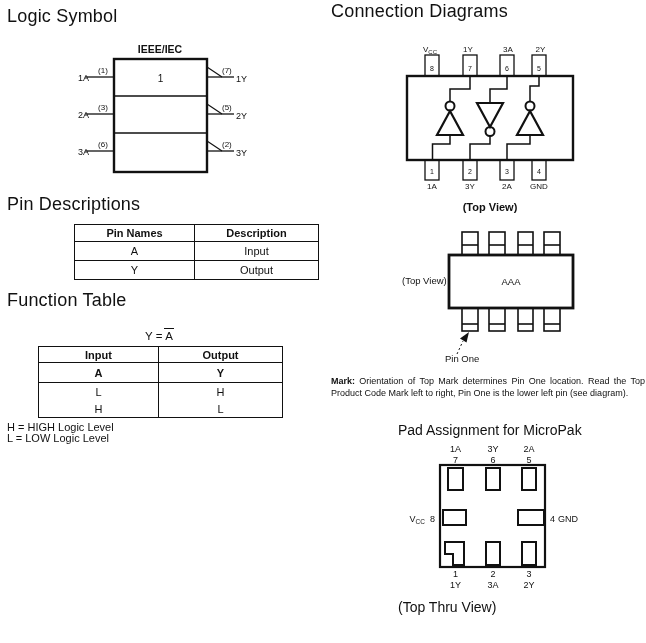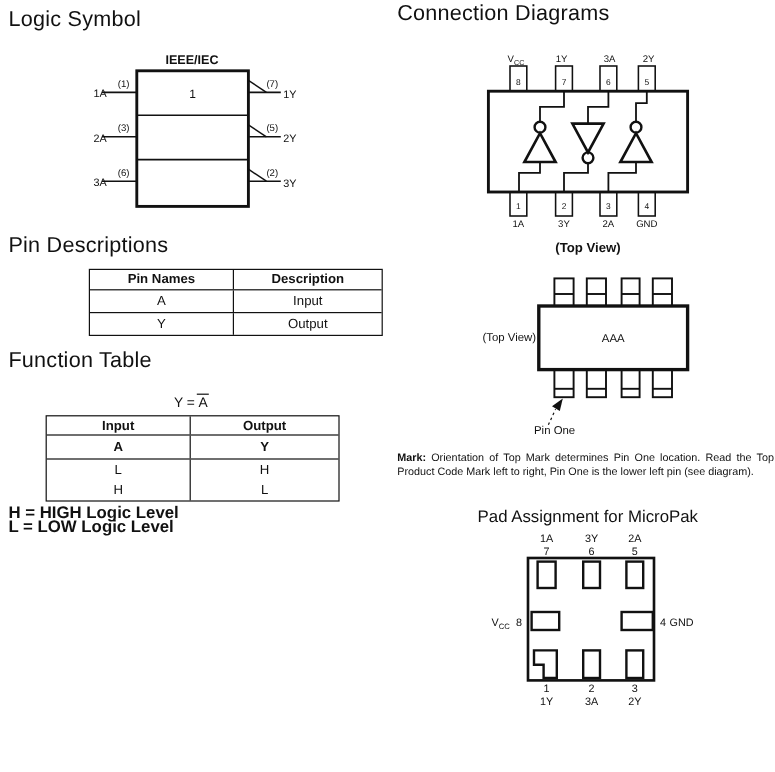--- a/index.html
+++ b/index.html
@@ -20,21 +20,21 @@
   .c2{flex:1;text-align:center;}
   .pt-head{height:16px;border-bottom:1.2px solid #111;font-weight:bold;}
   .pt-row{height:18px;}
   .pt-row + .pt-row{border-top:1.2px solid #111;}
   .ft-head{height:15px;border-bottom:1.2px solid #111;font-weight:bold;}
   .ft-sig{height:19px;border-bottom:1.6px solid #111;font-weight:bold;}
   .ft-row{height:17px;}
   .eq{font-size:11.5px;font-weight:normal;text-align:center;}
   .ovl{display:inline-block;border-top:1.3px solid #111;line-height:1.05;padding:1px 1px 0 1px;margin-left:2px;}
   .note{font-size:9px;line-height:12px;text-align:justify;}
-  .legend{font-size:14px;line-height:11px;font-weight:bold;}
+  .legend{font-size:11px;line-height:11px;}
 </style>
 </head>
 <body>
 
 <div class="page">
 
   <div class="abs h1" style="left:7px;top:6px;">Logic Symbol</div>
 
   <svg style="left:70px;top:35px;" width="245" height="152" viewBox="0 0 245 152">
     <text x="90" y="18" font-size="10.5" font-weight="bold" text-anchor="middle">IEEE/IEC</text>
@@ -236,14 +236,15 @@
     <text x="163" y="79" font-size="9">GND</text>
 
     <text x="60.5" y="134" font-size="9" text-anchor="middle">1</text>
     <text x="98" y="134" font-size="9" text-anchor="middle">2</text>
     <text x="134" y="134" font-size="9" text-anchor="middle">3</text>
     <text x="60.5" y="144.5" font-size="9" text-anchor="middle">1Y</text>
     <text x="98" y="144.5" font-size="9" text-anchor="middle">3A</text>
     <text x="134" y="144.5" font-size="9" text-anchor="middle">2Y</text>
   </svg>
 
+  <div class="abs cap-b2" style="left:398px;top:599px;width:195px;">(Top Thru View)</div>
 
 </div>
 
 </body></html>

